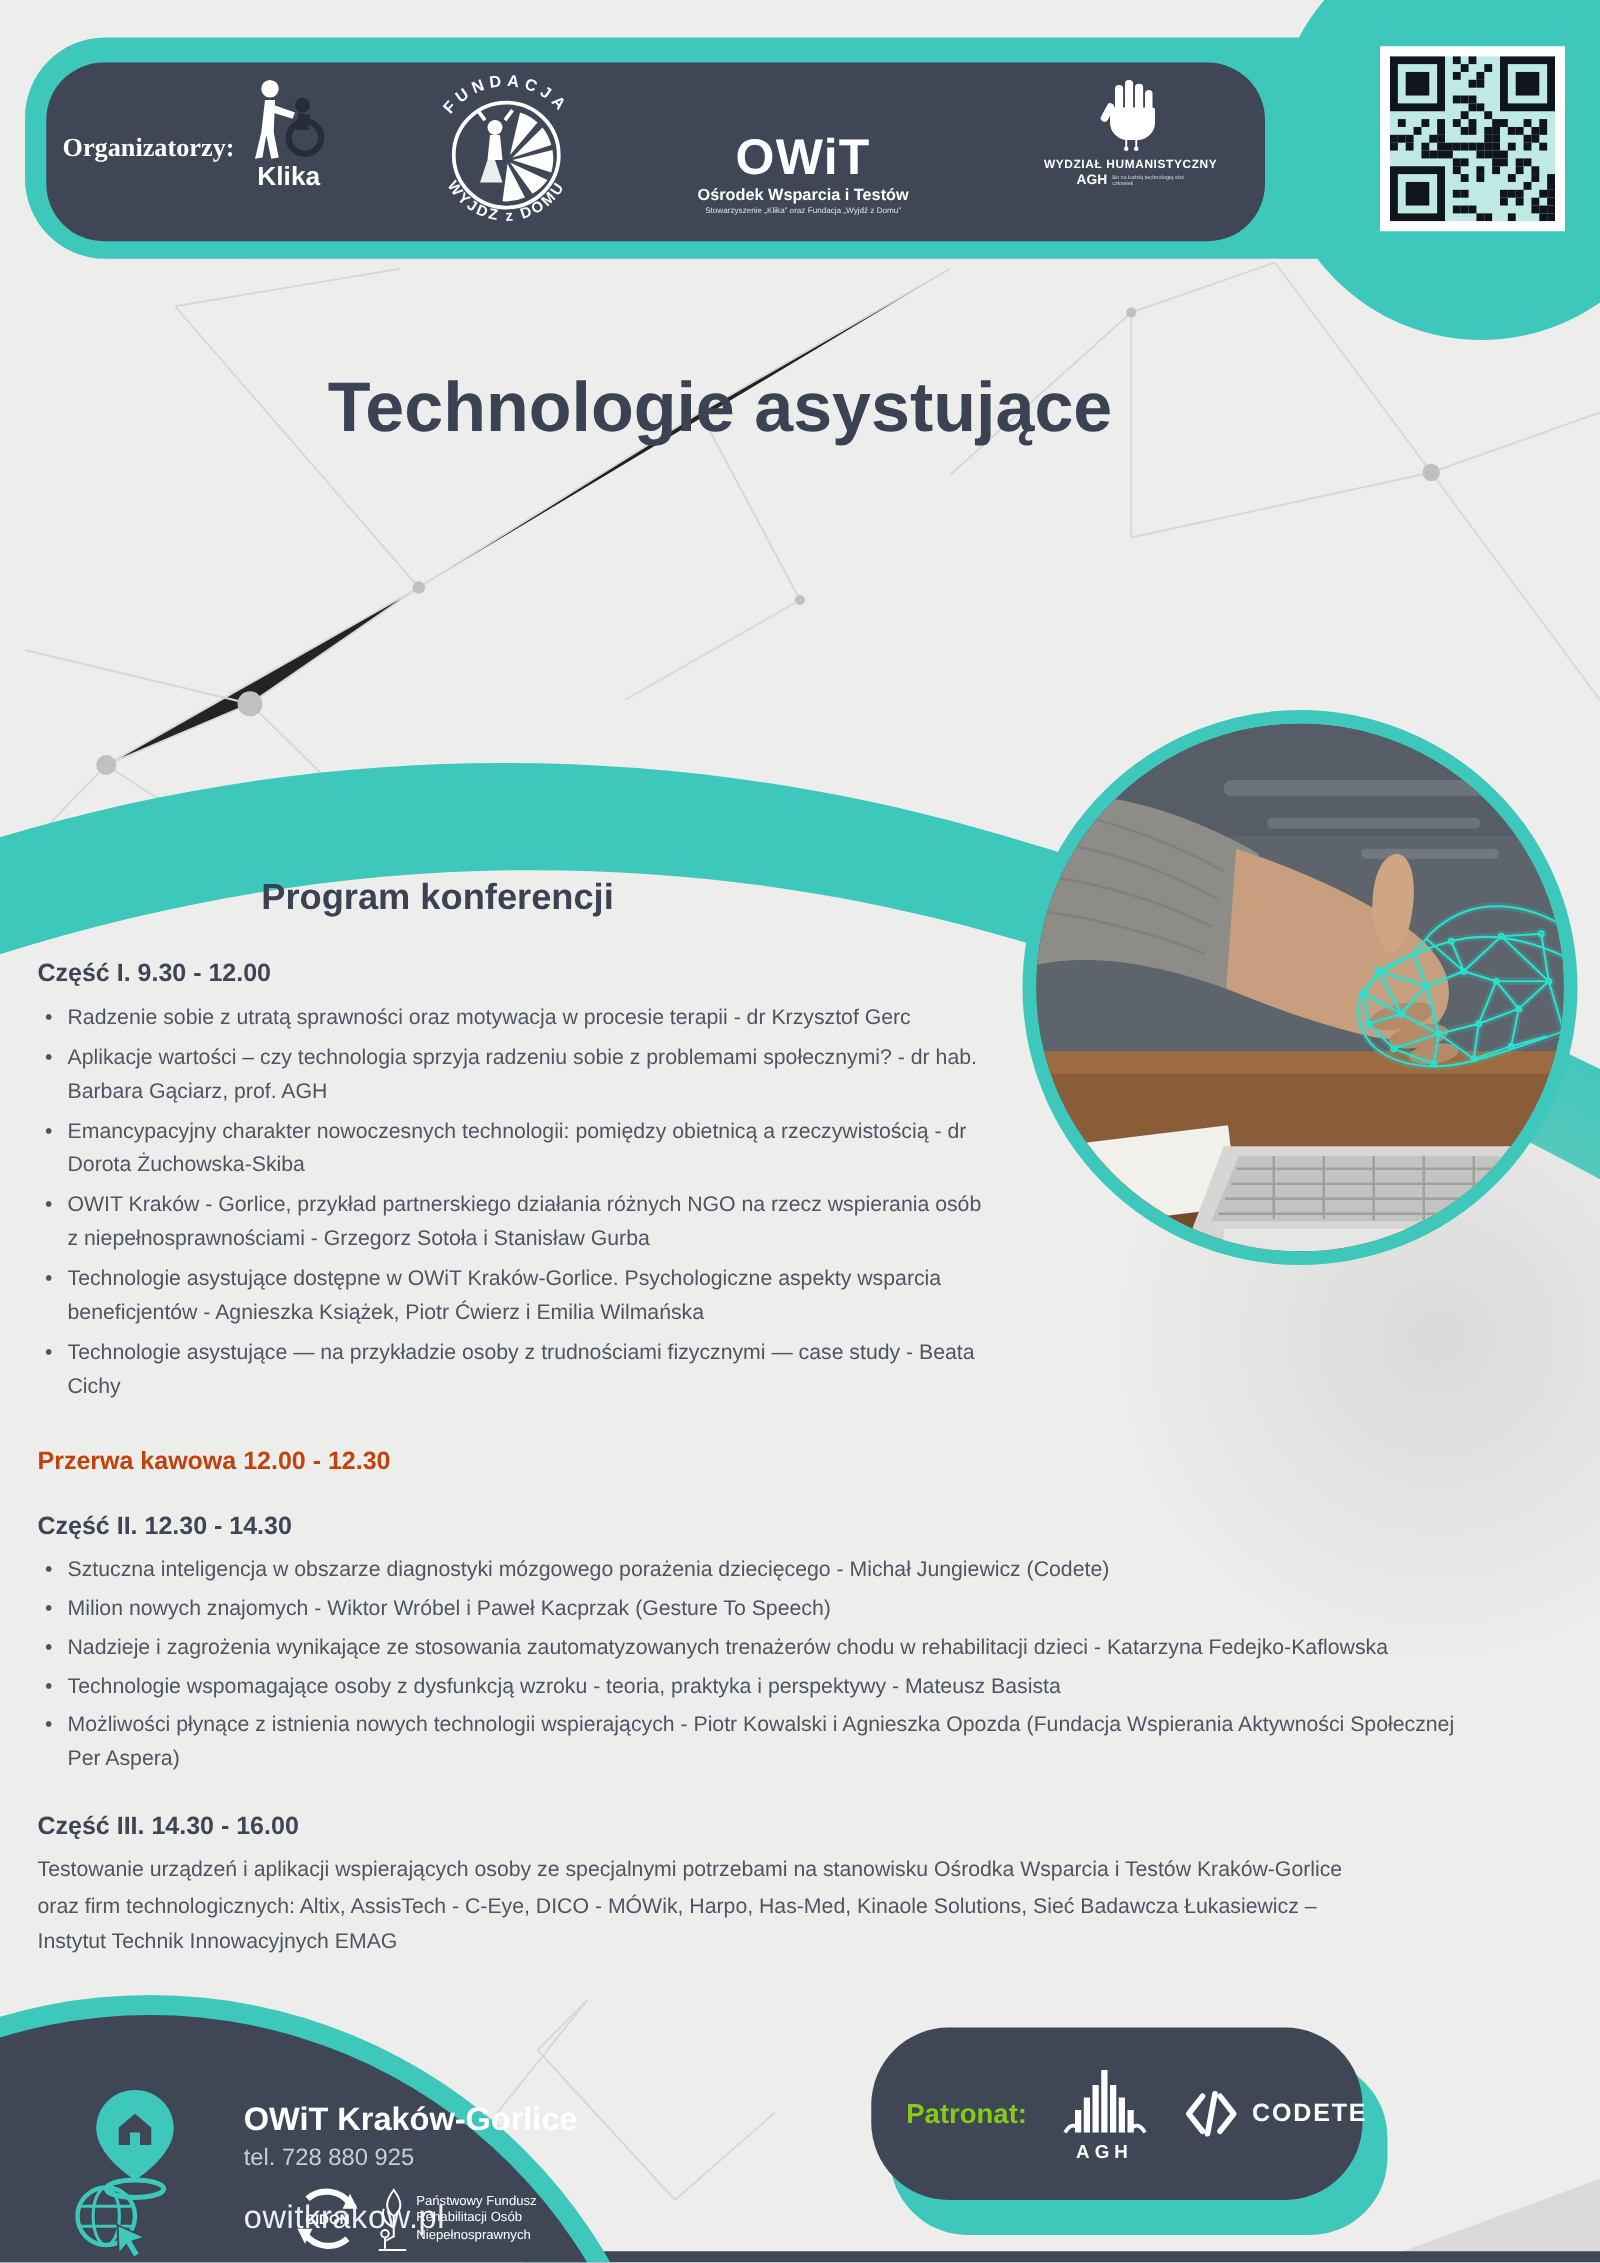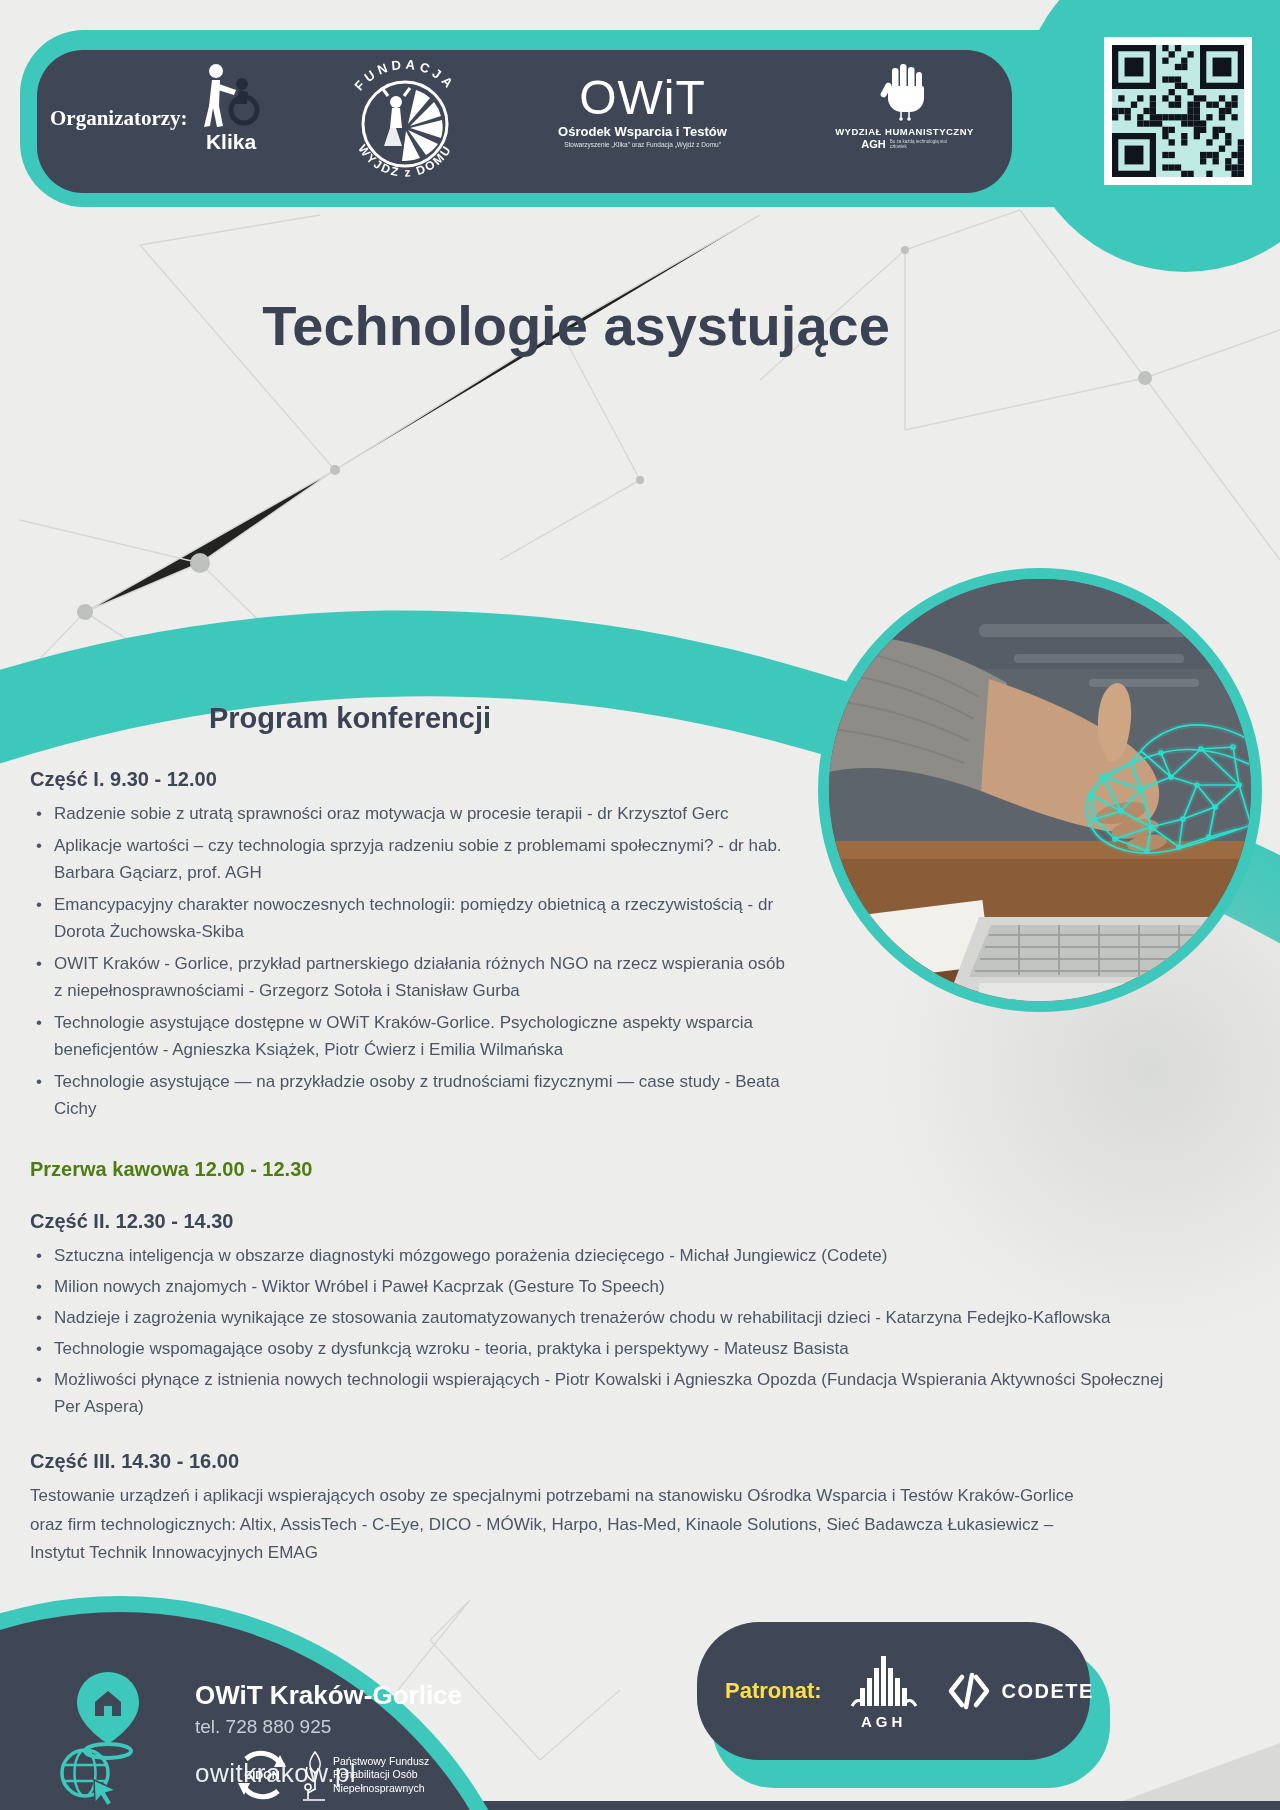--- a/index.html
+++ b/index.html
@@ -7,21 +7,21 @@
           font-family:"Liberation Sans",sans-serif;color:#4a5263;}
   .abs{position:absolute;}
   svg{display:block;}
 
   
   .teal-hdr{left:20px;top:30px;width:1112px;height:177px;background:#3ec8bb;border-radius:64px;}
   .dark-hdr{left:37px;top:50px;width:975px;height:143px;background:#3f4756;border-radius:46px;}
   .org-label{left:50px;top:106px;color:#fff;font-size:21px;font-weight:bold;font-family:Liberation Serif, serif;}
   .logo{color:#fff;text-align:center;}
   .klika-name{font-size:21px;font-weight:bold;margin-top:2px;}
-  .owit-title{font-size:48px;font-weight:normal;line-height:1;letter-spacing:1px;}
+  .owit-title{font-size:40px;font-weight:bold;line-height:1;letter-spacing:1px;margin-top:32px;}
   .owit-sub{font-size:13px;font-weight:bold;margin-top:2px;}
   .owit-sub2{font-size:6.5px;margin-top:2px;color:#dfe3e8;}
   .aghhum-l1{font-size:9.5px;font-weight:bold;letter-spacing:.5px;margin-top:4px;}
   .aghhum-row{display:flex;align-items:center;justify-content:center;gap:4px;margin-top:1px;}
   .aghhum-l2{font-size:11px;font-weight:bold;}
   .aghhum-l3{font-size:4.5px;text-align:left;color:#cfd4da;width:58px;line-height:1.2;}
   .qr-circle{left:1020px;top:-58px;width:330px;height:330px;background:#3ec8bb;border-radius:50%;}
   .qr-frame{left:1104px;top:37px;width:148px;height:148px;background:#fff;padding:0;}
   .qr-frame svg{margin:8px;}
 
@@ -30,21 +30,21 @@
   .title-block h1{margin:0 0 30px 0;font-size:56px;line-height:1;padding-left:12px;}
   .title-block h2{margin:0 0 26px 0;font-size:38px;line-height:1.2;}
 
   
   .prog-heading{left:20px;top:702px;width:660px;text-align:center;font-size:29px;font-weight:bold;color:#3a4254;}
   .part-h{font-size:20px;font-weight:bold;color:#3d4557;margin:0 0 9px 0;}
   .plist{margin:0;padding:0;list-style:none;font-size:17px;line-height:27px;color:#4d5565;}
   .plist li{position:relative;padding-left:24px;margin-bottom:5px;}
   .plist li::before{content:"\2022";position:absolute;left:6px;top:0;}
   .part1{left:30px;top:768px;width:762px;}
-  .break-label{left:30px;top:1158px;font-size:20px;font-weight:bold;color:#4d7c0f;}
+  .break-label{left:30px;top:1158px;font-size:20px;font-weight:bold;color:#c2410c;}
   .part2{left:30px;top:1210px;width:1140px;}
   .part2 .plist li{margin-bottom:4px;}
   .part3{left:30px;top:1450px;width:1060px;}
   .part3 p{margin:0;font-size:17px;line-height:28.5px;color:#4d5565;}
 
   
   .photo{left:818px;top:568px;width:422px;height:422px;border:11px solid #3ec8bb;border-radius:50%;
          overflow:hidden;background:#5d646c;}
 
   
@@ -59,21 +59,21 @@
   .foot-circle{left:-288px;top:1612px;width:816px;height:816px;border-radius:50%;background:#3f4756;}
   .foot-org{left:195px;top:1680px;color:#fff;font-size:26px;font-weight:bold;}
   .foot-phone{left:195px;top:1716px;color:#c9ced6;font-size:19px;}
   .foot-site{left:195px;top:1758px;color:#eceef1;font-size:26px;letter-spacing:.5px;}
   .cidon{left:232px;top:1745px;width:60px;text-align:center;color:#fff;}
   .pfron{left:300px;top:1748px;display:flex;gap:5px;align-items:center;color:#fff;}
   .pfron-lines{font-size:10.5px;line-height:1.3;}
   .patronat-shadow{left:712px;top:1648px;width:398px;height:140px;border-radius:62px;background:#3ec8bb;}
   .patronat{left:697px;top:1622px;width:393px;height:138px;border-radius:62px;background:#3f4756;
             display:flex;align-items:center;justify-content:flex-start;gap:26px;padding-left:28px;box-sizing:border-box;}
-  .patronat-label{color:#fde047;font-size:22px;font-weight:bold;}
+  .patronat-label{color:#84cc16;font-size:22px;font-weight:bold;}
   .agh-logo{color:#fff;text-align:center;}
   .agh-text{font-size:15px;font-weight:bold;letter-spacing:4px;margin-top:3px;}
   .codete{display:flex;align-items:center;gap:10px;color:#fff;}
   .codete-name{font-size:20px;font-weight:bold;letter-spacing:1.5px;}
 </style>
 </head>
 <body>
 
 <div class="poster">
 

